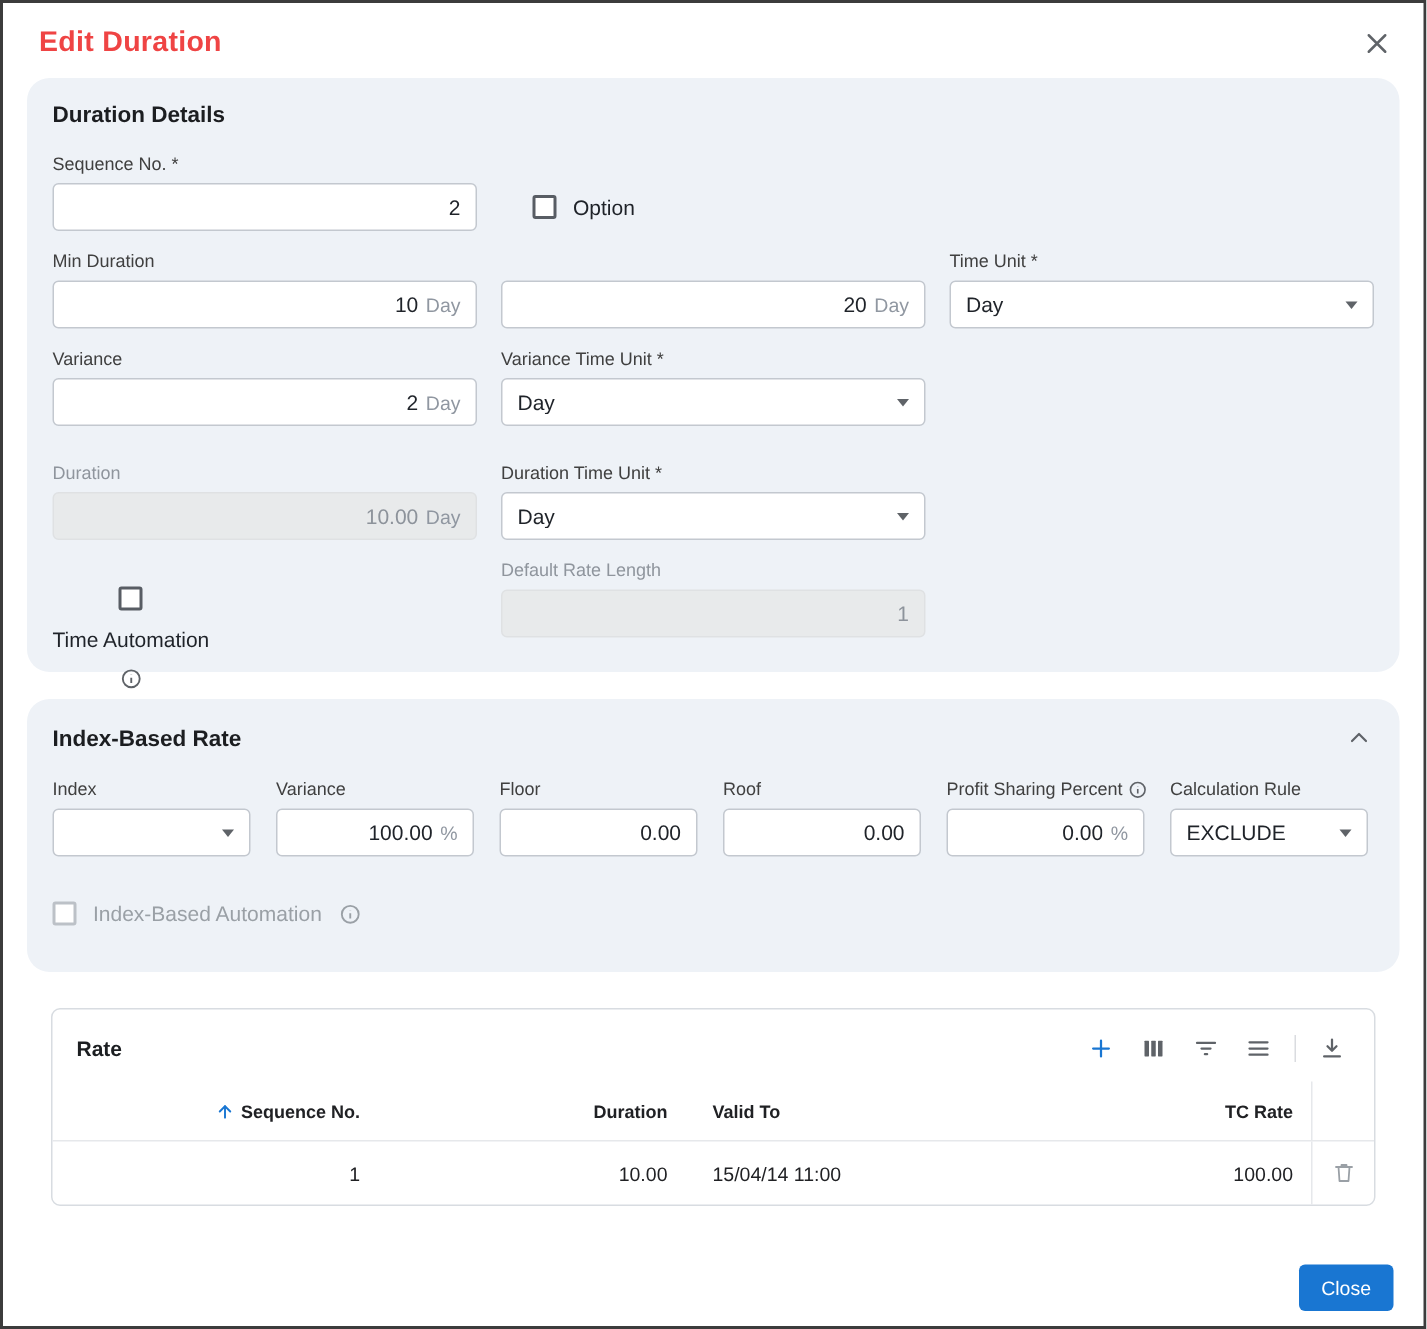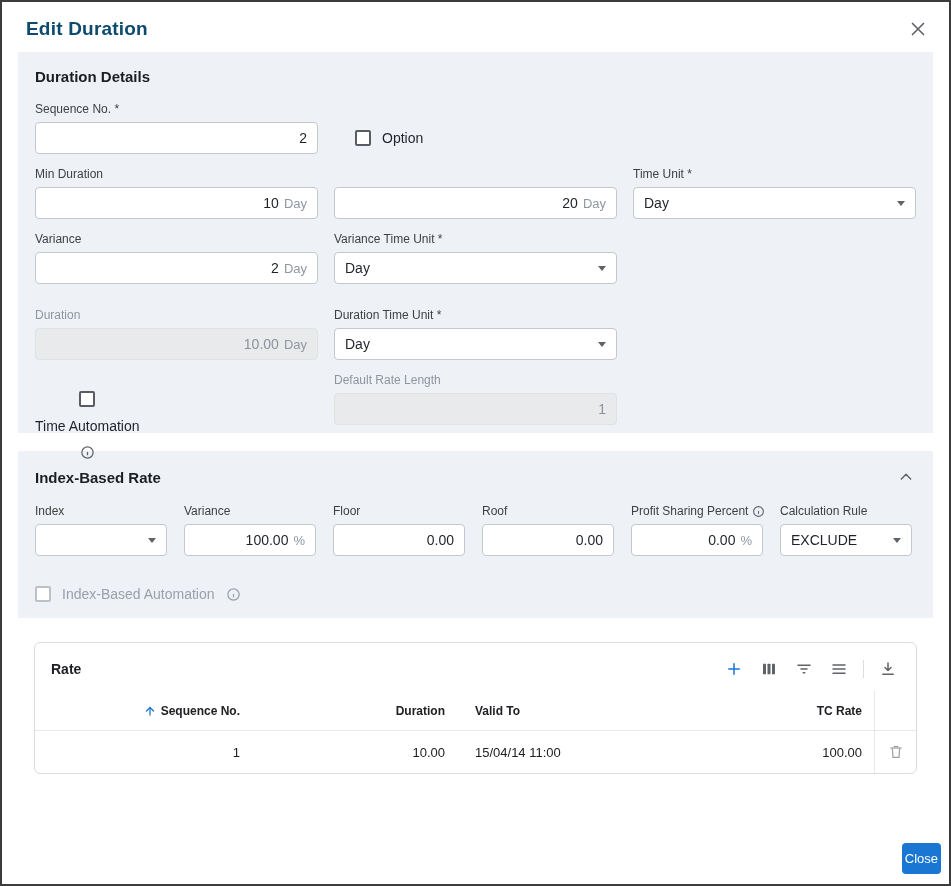--- a/index.html
+++ b/index.html
@@ -11,27 +11,27 @@
   }
   .dialog {
     width:951px; height:886px;
     border:2px solid #3c3c3c;
     background:#fff;
     position:relative;
     overflow:hidden;
   }
   
   .dialog-header { display:flex; justify-content:space-between; align-items:center; padding:12px 16px 6px 24px; }
-  .dialog-title { font-size:19px; font-weight:600; color:#0c4a6e; letter-spacing:.2px; }
+  .dialog-title { font-size:19px; font-weight:600; color:#ef4444; letter-spacing:.2px; }
   .close-btn { background:none; border:none; cursor:pointer; color:#5f6368; padding:4px; display:flex; }
 
   .content { padding:2px 16px 0; }
 
   
-  .panel { background:#eef2f7; border-radius:0; padding:16px 17px 8px; }
+  .panel { background:#eef2f7; border-radius:15px; padding:16px 17px 23px; }
   .panel + .panel { margin-top:18px; }
   .panel-heading { font-size:15px; font-weight:700; color:#1c1e21; margin-bottom:17px; }
   .panel-heading-row { display:flex; justify-content:space-between; align-items:center; margin-bottom:17px; }
   .panel-heading-row .panel-heading { margin-bottom:0; }
   .collapse-btn { background:none; border:none; cursor:pointer; color:#5f6368; display:flex; padding:2px; }
 
   
   .frow { display:flex; gap:16px; margin-bottom:13px; align-items:flex-end; }
   .frow.gap17 { gap:17px; }
   .frow.group-gap { margin-top:24px; }
@@ -71,23 +71,23 @@
   .thead { display:flex; align-items:center; height:40px; font-size:12px; font-weight:700; color:#202124; border-bottom:1px solid #e6e8eb; }
   .trow { display:flex; align-items:center; height:42px; font-size:13px; color:#202124; }
   .c-seq { width:205px; display:flex; justify-content:flex-end; align-items:flex-start; gap:4px; }
   .c-dur { width:205px; text-align:right; }
   .c-valid { flex:1; padding-left:30px; text-align:left; }
   .c-tc { width:150px; text-align:right; padding-right:12px; }
   .c-act { width:42px; align-self:stretch; display:flex; align-items:center; justify-content:center; border-left:1px solid #e6e8eb; }
 
   
   .close-footer-btn {
-    position:absolute; right:8px; bottom:10px;
+    position:absolute; right:20px; bottom:10px;
     background:#1976d2; color:#fff; border:none; border-radius:4px;
-    padding:8px 3px; font-size:13px; font-family:inherit; cursor:pointer;
+    padding:8px 15px; font-size:13px; font-family:inherit; cursor:pointer;
   }
 </style>
 </head>
 <body>
 
 <div class="dialog">
 
   <div class="dialog-header">
     <div class="dialog-title">Edit Duration</div>
     <button class="close-btn">

